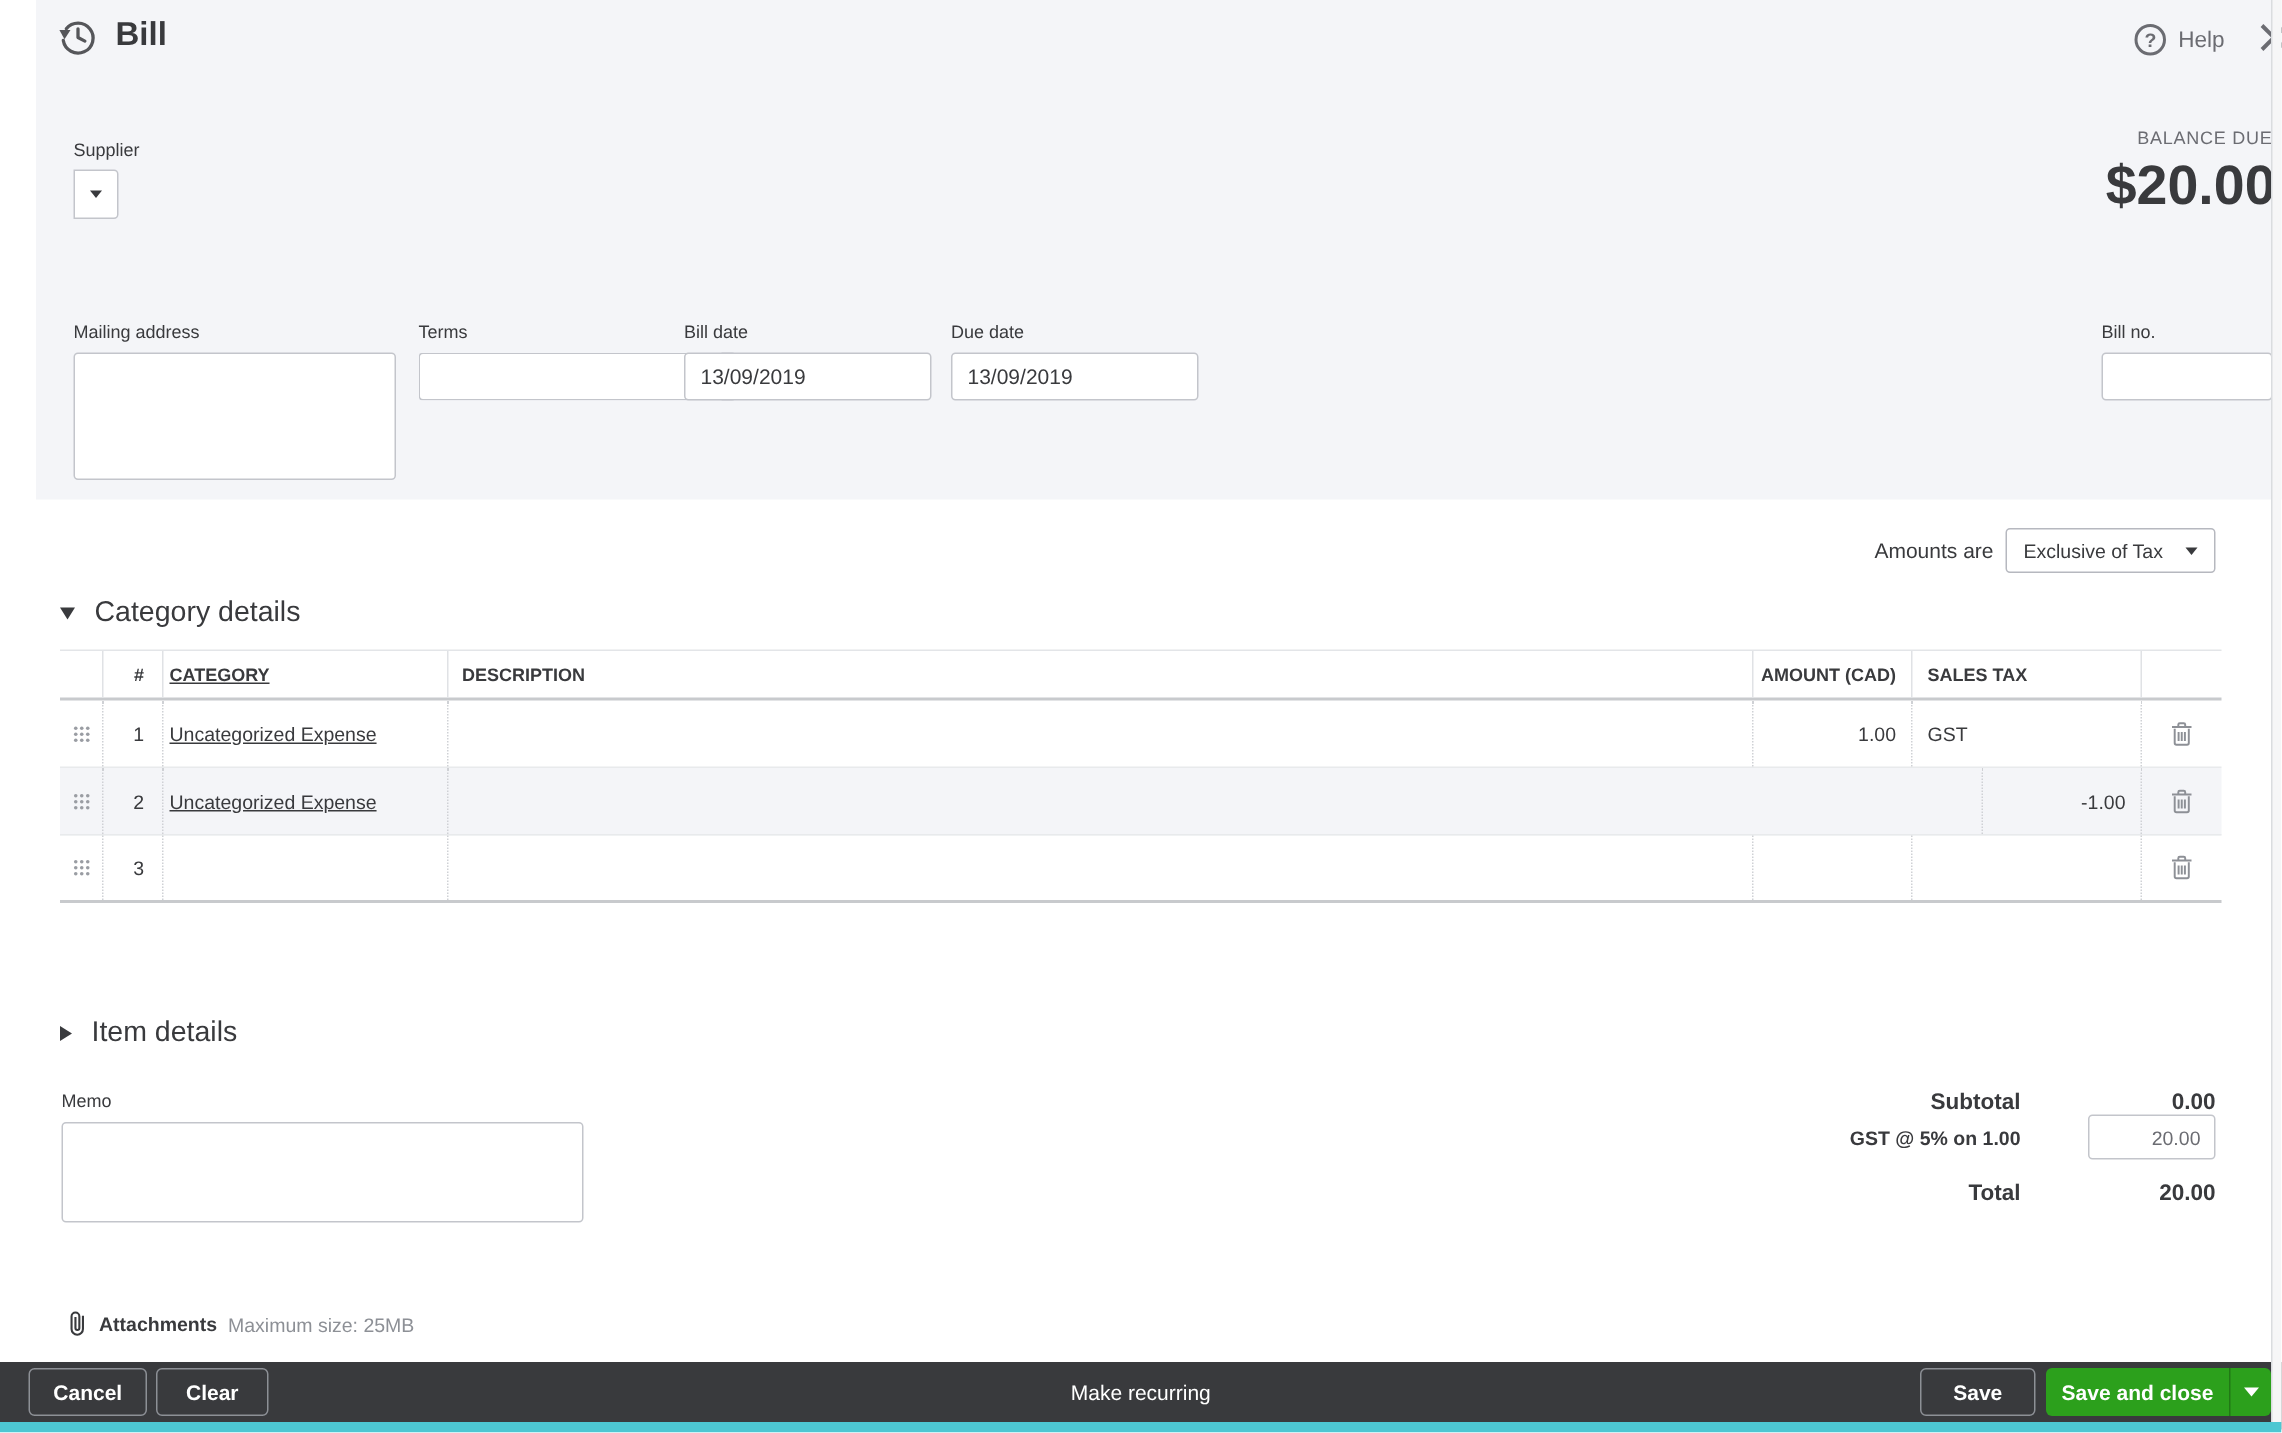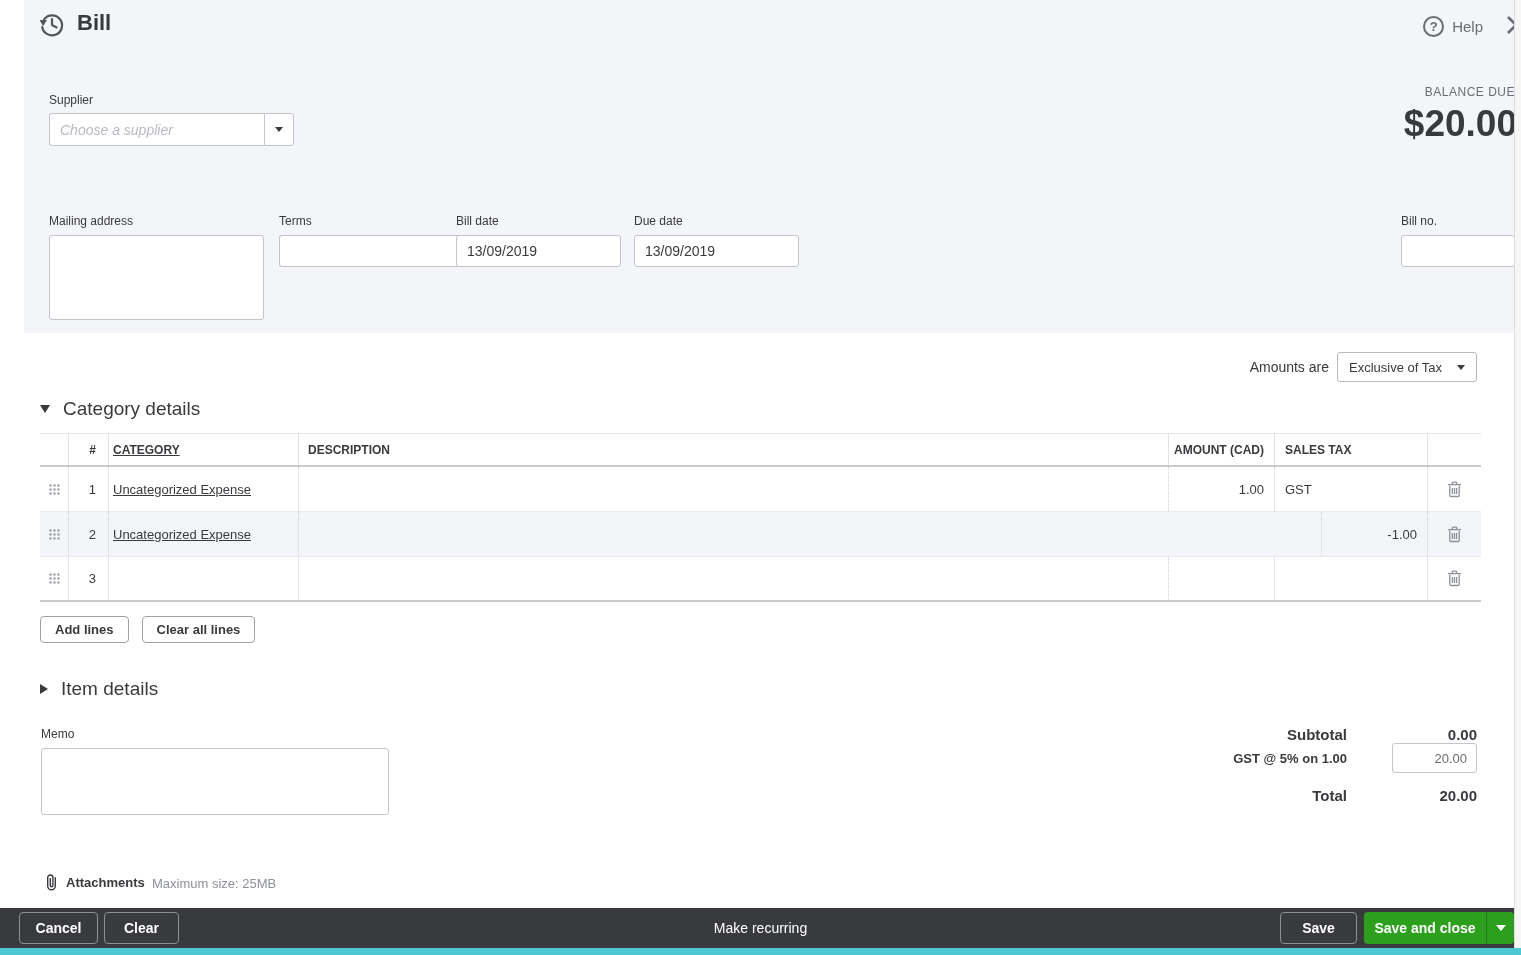--- a/index.html
+++ b/index.html
@@ -126,21 +126,20 @@
       <span class="close-x">
         <svg width="22" height="22" viewBox="0 0 22 22">
           <line x1="3" y1="3" x2="19" y2="19" stroke="#6b6c72" stroke-width="2.6"></line>
           <line x1="19" y1="3" x2="3" y2="19" stroke="#6b6c72" stroke-width="2.6"></line>
         </svg>
       </span>
     </div>
 
     <div class="field-label" style="left:25px; top:93px;">Supplier</div>
     <div class="combo" style="left:25px; top:113px; width:245px;">
-      <input class="txt-input" type="text" placeholder="Choose a supplier" style="">
       <span class="arrow-btn">
           <span class="caret"></span>
         </span>
     </div>
 
     <div class="balance-label">BALANCE DUE</div>
     <div class="balance-amount">$20.00</div>
 
     <div class="field-label" style="left:25px; top:214px;">Mailing address</div>
     <textarea class="box" style="position: absolute; left: 25px; top: 235px; width: 215px; height: 85px;"></textarea>
@@ -291,24 +290,20 @@
               <path d="M5.2 3.4 V2.2 a1 1 0 0 1 1 -1 h2.6 a1 1 0 0 1 1 1 V3.4"></path>
               <line x1="5.4" y1="7" x2="5.4" y2="13"></line>
               <line x1="7.5" y1="7" x2="7.5" y2="13"></line>
               <line x1="9.6" y1="7" x2="9.6" y2="13"></line>
             </svg>
       </span>
         </div>
     </div>
   </div>
 
-  <div class="line-btns">
-    <button class="sec-btn">Add lines</button>
-    <button class="sec-btn">Clear all lines</button>
-  </div>
 
   <div class="section-head" style="top:678px;">
     <span class="tri-right"></span>
     <span>Item details</span>
   </div>
 
   <div class="field-label" style="left:41px; top:727px;">Memo</div>
   <textarea class="box" style="position: absolute; left: 41px; top: 748px; width: 348px; height: 67px;"></textarea>
 
   <div class="totals">

